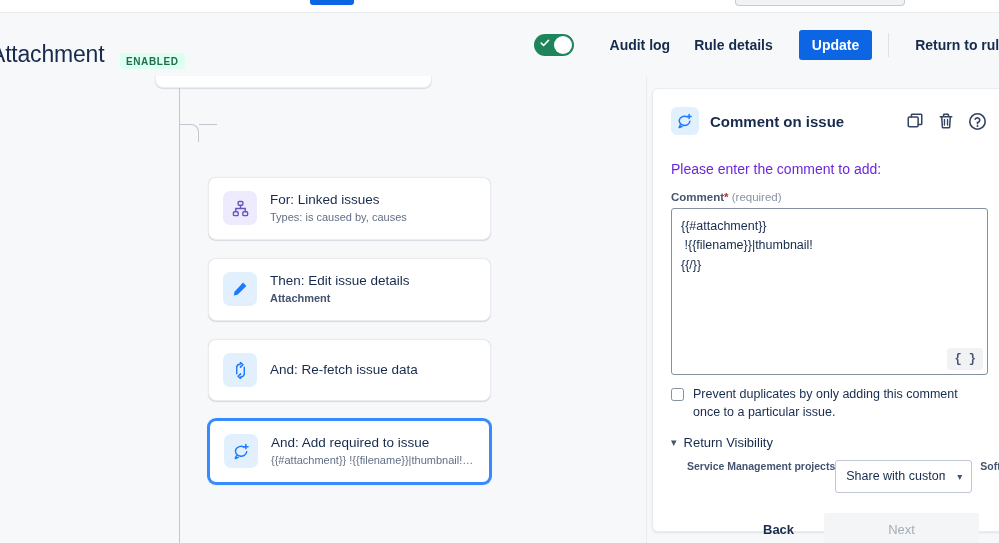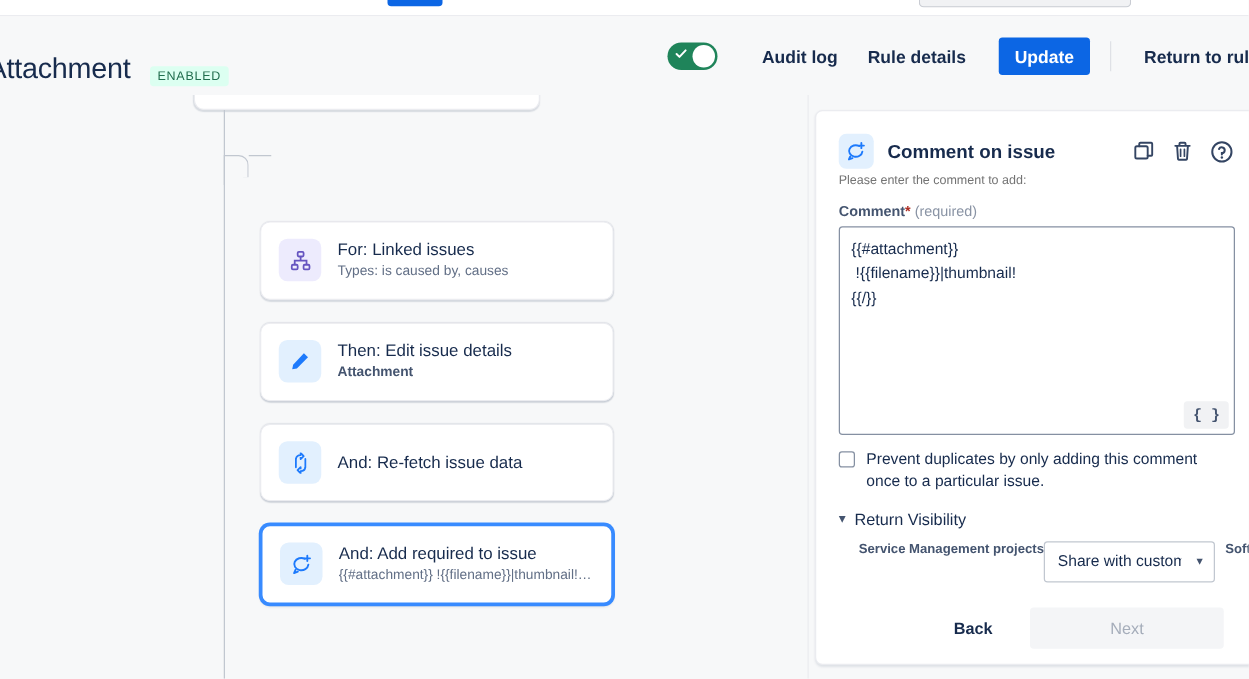--- a/index.html
+++ b/index.html
@@ -13,21 +13,21 @@
   #app { position: relative; width: 999px; height: 543px; }
 
   
   .top-strip { position: absolute; left: 0; top: 0; width: 999px; height: 13px; background: #FFFFFF; border-bottom: 1px solid #EBECF0; }
   .top-blue-frag { position: absolute; left: 310px; top: 0; width: 44px; height: 5px; background: #0C66E4; border-radius: 0 0 3px 3px; }
   .top-input-frag { position: absolute; left: 735px; top: 0; width: 170px; height: 6px; background: #F1F2F4; border: 1px solid #C9CCD3; border-top: none; border-radius: 0 0 4px 4px; }
 
   
   .header { position: absolute; left: 0; top: 13px; width: 999px; height: 63px; background: #F7F8F9; display: flex; align-items: center; }
   .rule-title { position: absolute; left: -10px; top: 28px; font-size: 23px; font-weight: 400; letter-spacing: -0.2px; color: #172B4D; white-space: nowrap; }
-  .enabled-badge { position: absolute; left: 120px; top: 40px; background: #DCFFF1; color: #216E4E; font-size: 10px; font-weight: 400; letter-spacing: 0.6px; padding: 3px 6px 2px; border-radius: 3px; }
+  .enabled-badge { position: absolute; left: 120px; top: 40px; background: #DCFFF1; color: #216E4E; font-size: 10px; font-weight: 700; letter-spacing: 0.6px; padding: 3px 6px 2px; border-radius: 3px; }
 
   .header-right { position: absolute; right: 0; top: 13px; height: 63px; display: flex; align-items: center; gap: 4px; }
   .toggle { position: relative; width: 40px; height: 22px; border-radius: 11px; background: #1F845A; margin-right: 22px; flex: none; cursor: pointer; }
   .toggle .knob { position: absolute; right: 2px; top: 2px; width: 18px; height: 18px; border-radius: 50%; background: #fff; }
   .toggle .chk { position: absolute; left: 6px; top: 4px; width: 10px; height: 10px; }
   .hbtn { font-size: 14px; font-weight: 600; color: #172B4D; padding: 6px 10px; border-radius: 3px; background: none; border: none; cursor: pointer; white-space: nowrap; font-family: inherit; }
   .hbtn.primary { background: #0C66E4; color: #fff; padding: 7px 13px; margin-left: 12px; }
   .hdivider { width: 1px; height: 24px; background: #DFE1E6; margin: 0 12px; }
   .hbtn.last { margin-right: -18px; }
 
@@ -56,21 +56,21 @@
   .card-sub { font-size: 11px; color: #626F86; line-height: 1.4; margin-top: 1px; white-space: nowrap; overflow: hidden; text-overflow: ellipsis; }
   .card-sub.bold { font-weight: 700; color: #44546F; }
 
   
   .rpanel { position: absolute; left: 652px; top: 88px; width: 355px; height: 444px; background: #FFFFFF; border: 1px solid #EBECF0; border-radius: 6px; box-shadow: 0 1px 2px rgba(9,30,66,0.10); padding: 16px 18px 0 18px; }
   .rp-head { display: flex; align-items: center; height: 32px; }
   .rp-head-icon { width: 28px; height: 28px; border-radius: 6px; background: #E2F0FE; display: flex; align-items: center; justify-content: center; flex: none; margin-right: 11px; }
   .rp-title { font-size: 15px; font-weight: 700; color: #172B4D; }
   .rp-actions { margin-left: auto; display: flex; align-items: center; gap: 9px; }
   .rp-act { width: 22px; height: 22px; display: flex; align-items: center; justify-content: center; cursor: pointer; }
-  .rp-instr { font-size: 10px; color: #737373; margin-top: 2px; }
+  .rp-instr { font-size: 14px; color: #6d28d9; margin-top: 24px; }
   .field-label { font-size: 11.5px; font-weight: 700; color: #44546F; margin-top: 14px; }
   .req-star { color: #AE2E24; font-weight: 700; }
   .req-note { color: #8993A4; font-weight: 400; font-size: 11.5px; }
 
   .ta-wrap { position: relative; margin-top: 5px; height: 167px; border: 1.5px solid #8590A2; border-radius: 3px; background: #fff; }
   .ta-wrap textarea { width: 100%; height: 100%; border: none; outline: none; resize: none; padding: 8px 9px; font-family: "Liberation Sans", sans-serif; font-size: 12.5px; line-height: 1.55; color: #172B4D; background: transparent; }
   .smart-btn { position: absolute; right: 4px; bottom: 4px; background: #F1F2F4; color: #44546F; font-size: 12px; font-weight: 700; padding: 4px 7px; border-radius: 3px; border: none; cursor: pointer; font-family: "Liberation Mono", monospace; }
 
   .cbrow { display: flex; margin-top: 11px; gap: 9px; }
   .cbox { width: 13px; height: 13px; border: 1.5px solid #8590A2; border-radius: 2.5px; background: #fff; flex: none; margin-top: 2px; cursor: pointer; }

